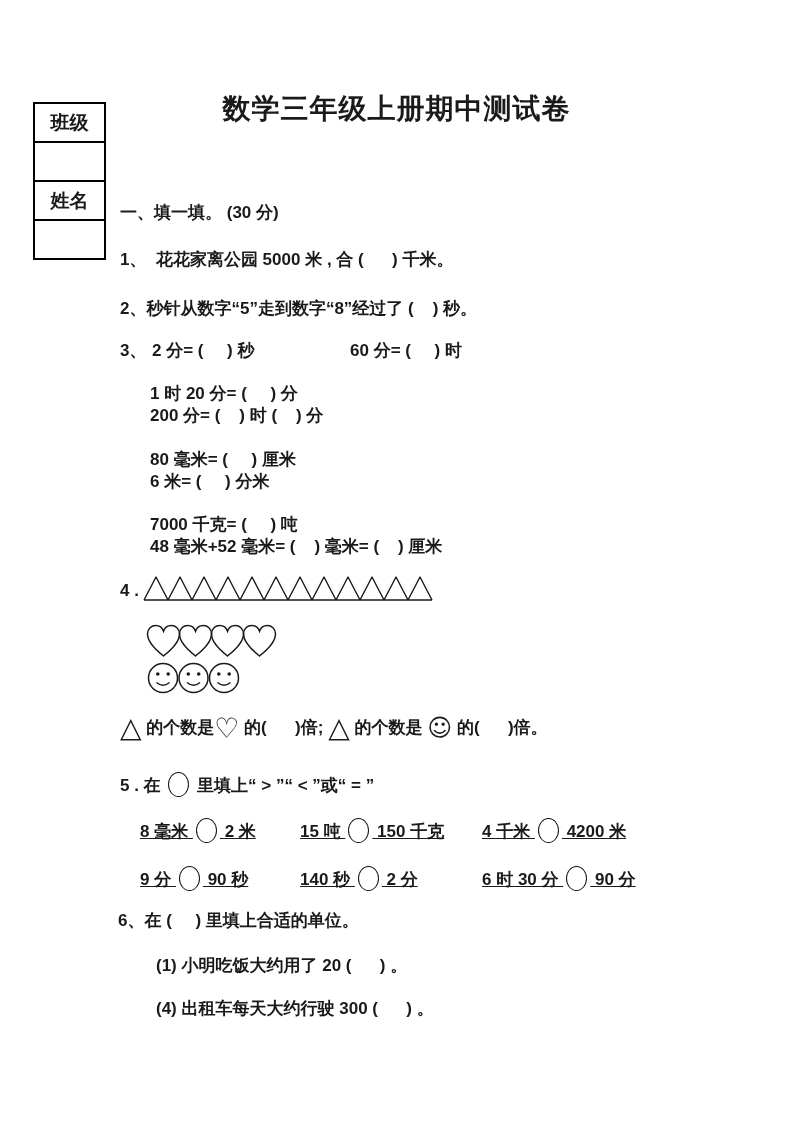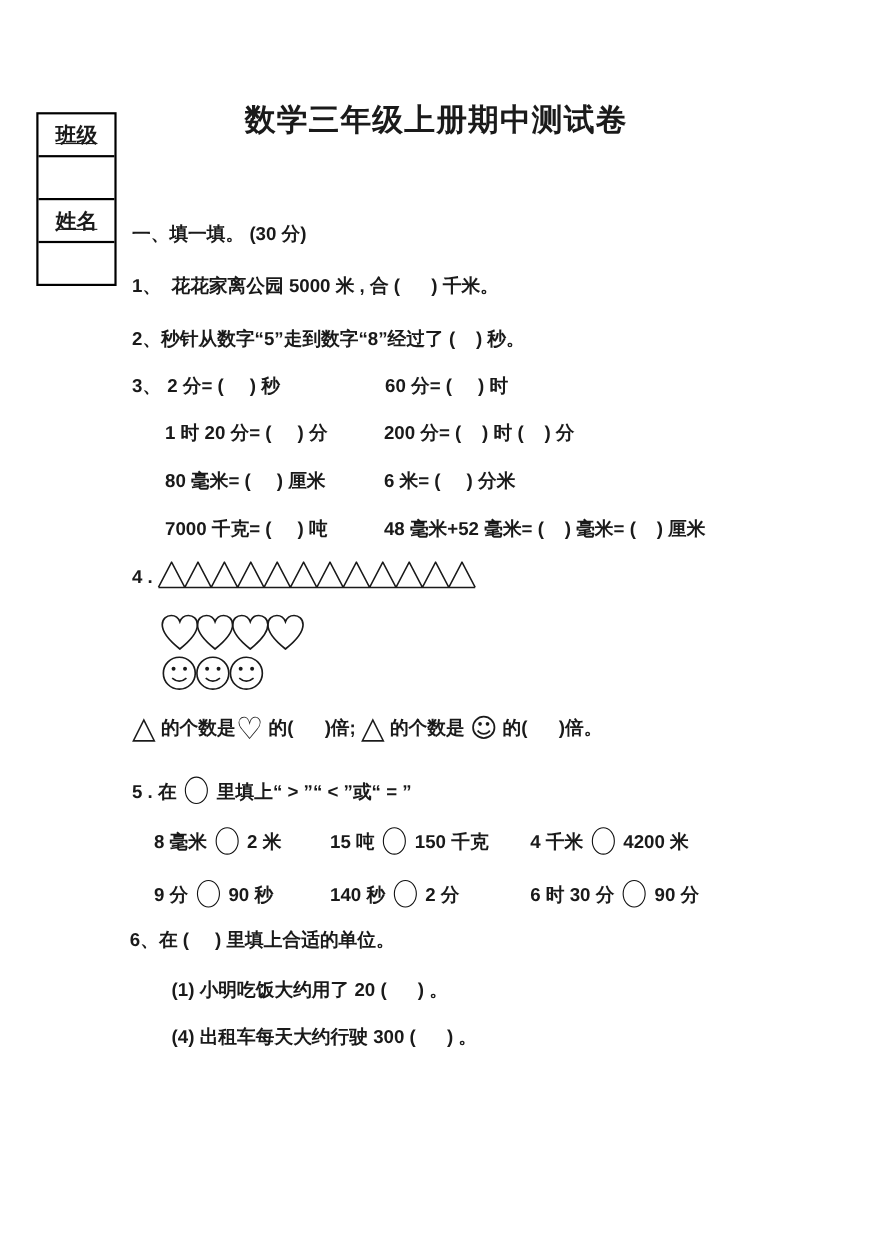--- a/index.html
+++ b/index.html
@@ -22,39 +22,38 @@
   }
   .info-table{
     position:absolute;left:33px;top:102px;width:69px;
     border:2px solid #000;
   }
   .info-cell{
     height:37px;
     border-bottom:2px solid #000;
     display:flex;align-items:center;justify-content:center;
     font-size:19px;
-    text-decoration:underline;
   }
   .info-cell:last-child{border-bottom:none;}
   .content{
     position:absolute;left:95px;top:178px;width:672px;
     padding-top:7px;
     font-size:17px;line-height:22px;
   }
   .line{white-space:pre-wrap;}
   .ind25{padding-left:25px;margin-top:17px;}
-  .ind55{padding-left:55px;}
+  .ind55{padding-left:55px;flex-direction:column;}
   .ind61{padding-left:61px;}
   .q3row{display:flex;}
   .q3label{flex:none;width:32px;}
   .q3c1{flex:none;width:198px;white-space:pre-wrap;}
   .q3c1w{flex:none;width:199px;white-space:pre-wrap;}
   .q3c2{white-space:pre-wrap;}
   .q5row{display:flex;line-height:26px;}
-  .q5cell{white-space:pre-wrap;}
+  .q5cell{white-space:pre-wrap;text-decoration:underline;}
   .q5c1{flex:none;width:160px;}
   .q5c2{flex:none;width:182px;}
   .shape-line{display:flex;align-items:flex-end;}
   .answer-line{line-height:32px;white-space:pre-wrap;}
   .tok-text{white-space:pre-wrap;}
   .tok-circle{
     display:inline-block;width:19px;height:23px;
     border:1.8px solid #111;border-radius:50%;
     vertical-align:-6px;margin:0 3px;
   }

